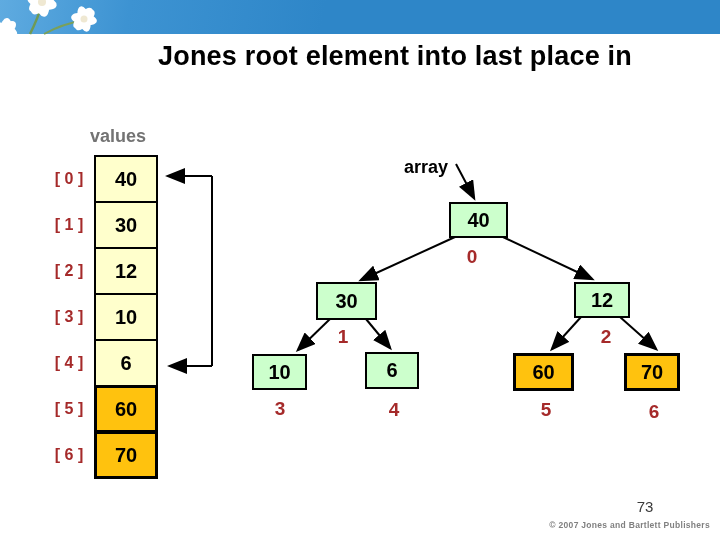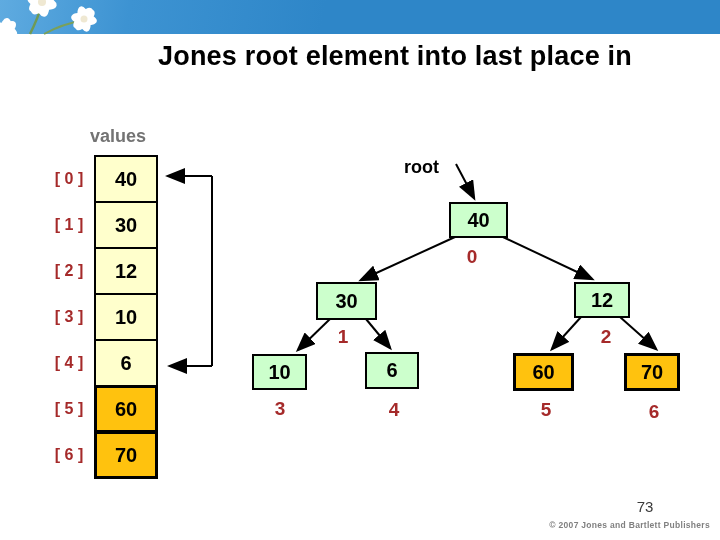--- a/index.html
+++ b/index.html
@@ -131,21 +131,21 @@
   </div>
   <div class="arow r5">
     <span class="aidx">[ 5 ]</span>
     <div class="acell sorted-cell">60</div>
   </div>
   <div class="arow r6">
     <span class="aidx">[ 6 ]</span>
     <div class="acell sorted-cell">70</div>
   </div>
 
-  <div id="root-label">root</div>
+  <div id="root-label">array</div>
 
   <div class="tnode green n0">40</div>
   <div class="tnode green n1">30</div>
   <div class="tnode green n2">12</div>
   <div class="tnode green n3">10</div>
   <div class="tnode green n4">6</div>
   <div class="tnode orange n5">60</div>
   <div class="tnode orange n6">70</div>
 
   <div class="tidx i0">0</div>

